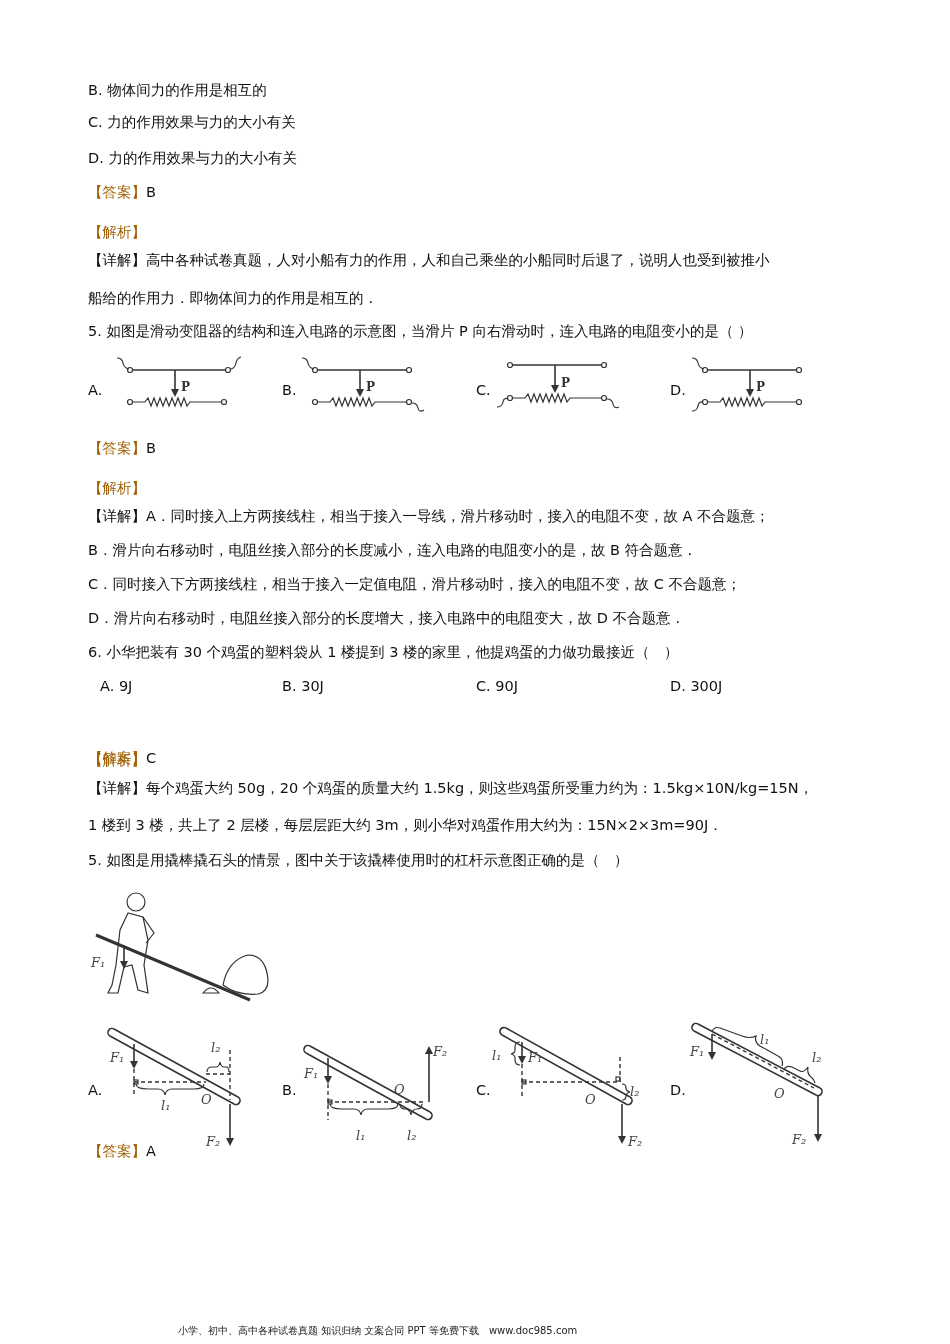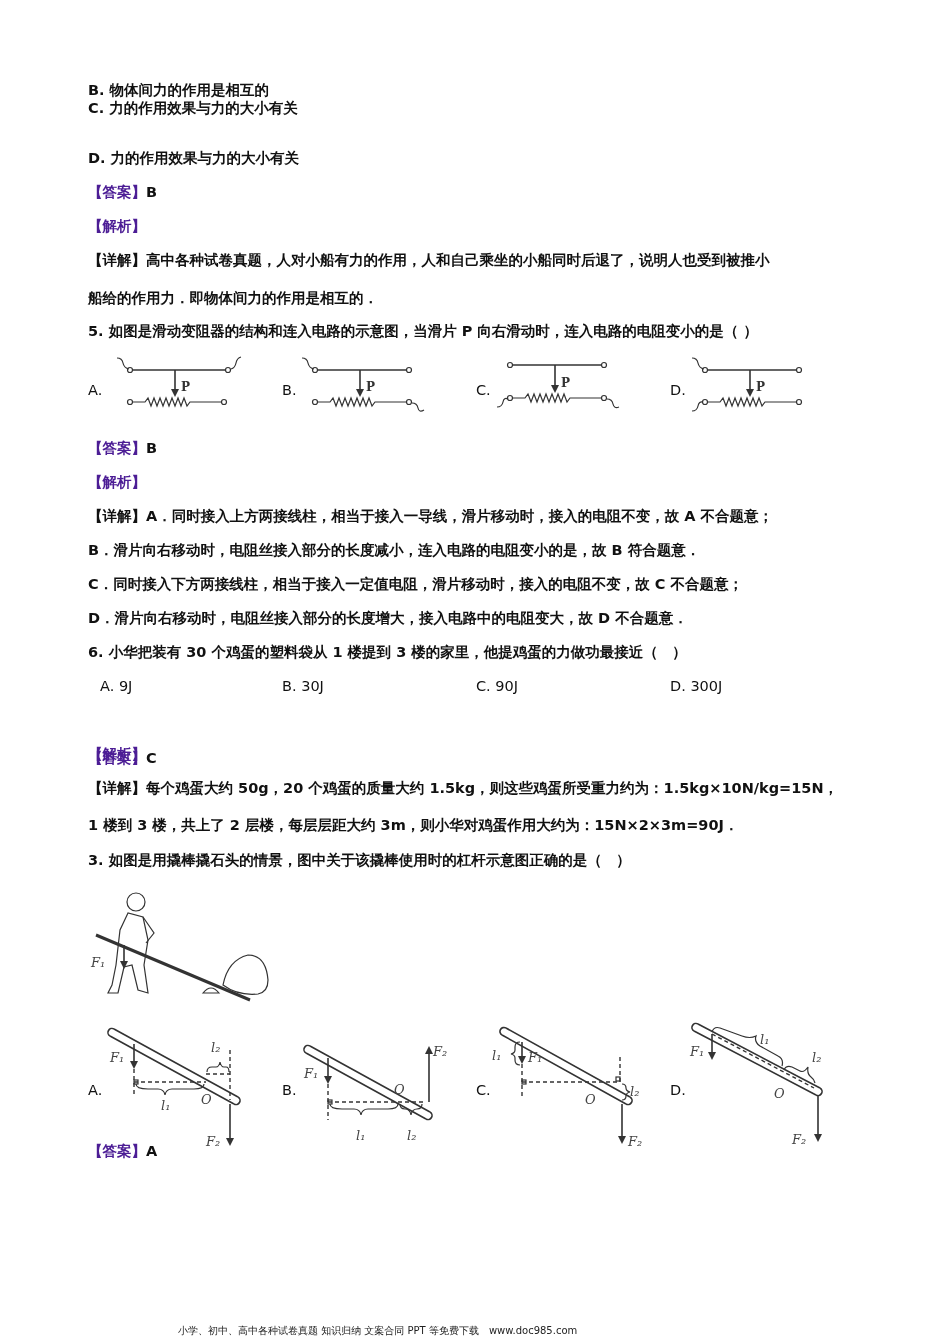--- a/index.html
+++ b/index.html
@@ -1,33 +1,33 @@
 <!DOCTYPE html>
 <html><head>
 <meta charset="utf-8">
 <style>
   html, body { margin:0; padding:0; background:#ffffff; }
   body { width:950px; height:1344px; position:relative; overflow:hidden;
          font-family:"DejaVu Sans", "Liberation Sans", sans-serif; color:#111; font-size:14.5px; }
-  .line { position:absolute; left:88px; white-space:nowrap; line-height:20px;font-weight:bold; }
-  .tag { color:#4c1d95; }
+  .line { position:absolute; left:88px; white-space:nowrap; line-height:20px; }
+  .tag { color:#a16207;margin-top:6px; }
   .opt { position:absolute; white-space:nowrap; line-height:20px; }
   svg { position:absolute; overflow:visible; }
   .stroke { stroke:#333; fill:none; stroke-width:1.6; }
   .thin { stroke:#333; fill:none; stroke-width:1.2; }
   .dash { stroke:#333; fill:none; stroke-width:1.4; stroke-dasharray:4 3; }
   .lbl { font-family:"DejaVu Serif", serif; font-style:italic; font-size:13px; fill:#444; }
   .plbl { font-family:"DejaVu Serif", serif; font-weight:bold; font-size:12px; fill:#333; }
   .footer { position:absolute; top:1324px; left:178px; font-size:10px; color:#222; white-space:nowrap; }
 </style>
 </head>
 <body>
 
 <div class="line" style="top:80px">B. 物体间力的作用是相互的</div>
-<div class="line" style="top:98px">C. 力的作用效果与力的大小有关</div>
+<div class="line" style="top:112px">C. 力的作用效果与力的大小有关</div>
 <div class="line" style="top:148px">D. 力的作用效果与力的大小有关</div>
 <div class="line" style="top:182px">
   <span class="tag">【答案】</span><span>B</span>
 </div>
 <div class="line tag" style="top:216px">【解析】</div>
 <div class="line" style="top:250px">
   <span>【详解】</span><span>高中各种试卷真题，人对小船有力的作用，人和自己乘坐的小船同时后退了，说明人也受到被推小</span>
 </div>
 <div class="line" style="top:288px">船给的作用力．即物体间力的作用是相互的．</div>
 
@@ -111,21 +111,21 @@
 <div class="opt" style="top:676px;left:670px">D. 300J</div>
 <div class="line" style="top:748px">
   <span class="tag">【答案】</span><span>C</span>
 </div>
 <div class="line tag" style="top:744px">【解析】</div>
 <div class="line" style="top:778px">
   <span>【详解】</span><span>每个鸡蛋大约 50g，20 个鸡蛋的质量大约 1.5kg，则这些鸡蛋所受重力约为：1.5kg×10N/kg=15N，</span>
 </div>
 <div class="line" style="top:815px">1 楼到 3 楼，共上了 2 层楼，每层层距大约 3m，则小华对鸡蛋作用大约为：15N×2×3m=90J．</div>
 
-<div class="line" style="top:850px">3. 如图是用撬棒撬石头的情景，图中关于该撬棒使用时的杠杆示意图正确的是（　）</div>
+<div class="line" style="top:850px">5. 如图是用撬棒撬石头的情景，图中关于该撬棒使用时的杠杆示意图正确的是（　）</div>
 
 <svg style="left:88px;top:885px" width="180" height="115">
 
   <circle cx="48" cy="17" r="9" class="thin"></circle>
   <path class="thin" d="M40,28 L32,45 L28,80 L24,100 L20,108 L30,108 L36,82 L44,80 L50,105 L60,108 L56,80 L60,55 L55,32 Z"></path>
   <path class="thin" d="M55,32 L66,48 L58,58"></path>
 
   <line class="stroke" x1="8" y1="50" x2="162" y2="115" style="stroke-width:3"></line>
 
   <path class="thin" d="M115,108 q8,-10 16,0 Z"></path>

